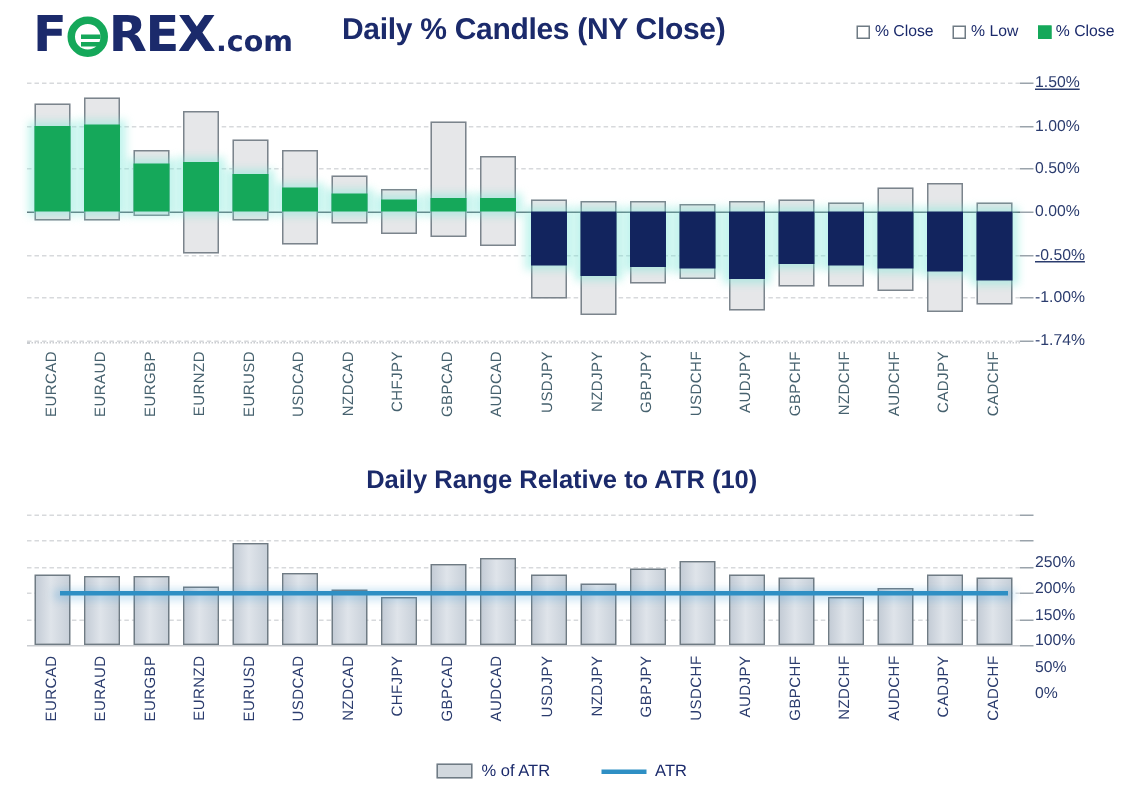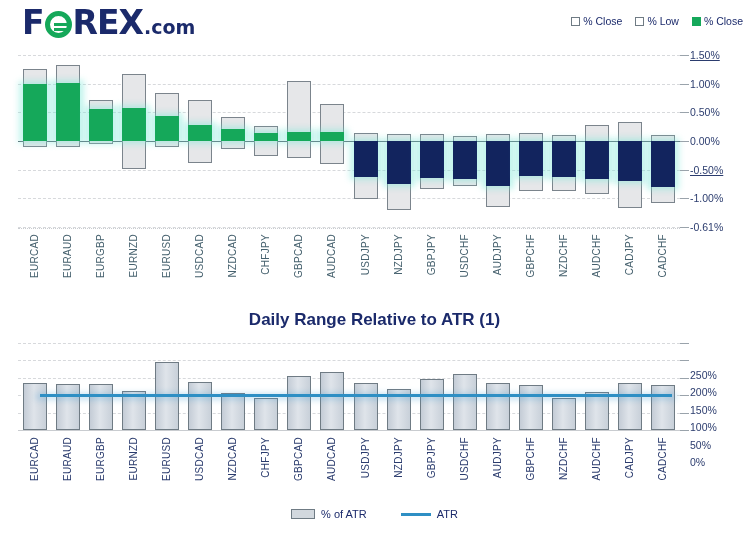--- a/index.html
+++ b/index.html
@@ -153,20 +153,21 @@
 <div id="root">
 
   <div class="header">
     <div class="logo">
       <span class="logo-f">F</span>
       <span class="logo-o"></span>
       <span class="logo-rex">REX</span>
       <span class="logo-dotcom">.com</span>
     </div>
 
+    <div class="main-title">Daily % Candles (NY Close)</div>
 
     <div class="legend-top">
       <div class="lg-item">
         <span class="lg-swatch"></span>
         <span>% Close</span>
       </div>
       <div class="lg-item">
         <span class="lg-swatch"></span>
         <span>% Low</span>
       </div>
@@ -294,21 +295,21 @@
       <div class="ylab1" style="top: 83.6667px;">1.00%</div>
       <div class="tick-stub" style="top: 112.333px;"></div>
       <div class="ylab1" style="top: 112.333px;">0.50%</div>
       <div class="tick-stub" style="top: 141px;"></div>
       <div class="ylab1" style="top: 141px;">0.00%</div>
       <div class="tick-stub" style="top: 169.667px;"></div>
       <div class="ylab1" style="top: 169.667px; text-decoration: underline;">-0.50%</div>
       <div class="tick-stub" style="top: 198.333px;"></div>
       <div class="ylab1" style="top: 198.333px;">-1.00%</div>
       <div class="tick-stub" style="top: 227px;"></div>
-      <div class="ylab1" style="top: 227px;">-0.61%</div>
+      <div class="ylab1" style="top: 227px;">-1.74%</div>
     </div>
   <div id="xlabs1">
       <div class="xlab1" style="left: 28.55px;">EURCAD</div>
       <div class="xlab1" style="left: 61.65px;">EURAUD</div>
       <div class="xlab1" style="left: 94.75px;">EURGBP</div>
       <div class="xlab1" style="left: 127.85px;">EURNZD</div>
       <div class="xlab1" style="left: 160.95px;">EURUSD</div>
       <div class="xlab1" style="left: 194.05px;">USDCAD</div>
       <div class="xlab1" style="left: 227.15px;">NZDCAD</div>
       <div class="xlab1" style="left: 260.25px;">CHFJPY</div>
@@ -319,21 +320,21 @@
       <div class="xlab1" style="left: 425.75px;">GBPJPY</div>
       <div class="xlab1" style="left: 458.85px;">USDCHF</div>
       <div class="xlab1" style="left: 491.95px;">AUDJPY</div>
       <div class="xlab1" style="left: 525.05px;">GBPCHF</div>
       <div class="xlab1" style="left: 558.15px;">NZDCHF</div>
       <div class="xlab1" style="left: 591.25px;">AUDCHF</div>
       <div class="xlab1" style="left: 624.35px;">CADJPY</div>
       <div class="xlab1" style="left: 657.45px;">CADCHF</div>
     </div>
 
-  <div class="sub-title">Daily Range Relative to ATR (1)</div>
+  <div class="sub-title">Daily Range Relative to ATR (10)</div>
   <div class="plot2" id="plot2">
       <div class="gridline" style="top: 0px;"></div>
       <div class="gridline" style="top: 17.4px;"></div>
       <div class="gridline" style="top: 34.8px;"></div>
       <div class="gridline" style="top: 52.2px;"></div>
       <div class="gridline" style="top: 69.6px;"></div>
       <div class="atr-bar" style="left: 4.55px; width: 24px; height: 46.632px;"></div>
       <div class="atr-bar" style="left: 37.65px; width: 24px; height: 45.588px;"></div>
       <div class="atr-bar" style="left: 70.75px; width: 24px; height: 45.588px;"></div>
       <div class="atr-bar" style="left: 103.85px; width: 24px; height: 38.976px;"></div>

